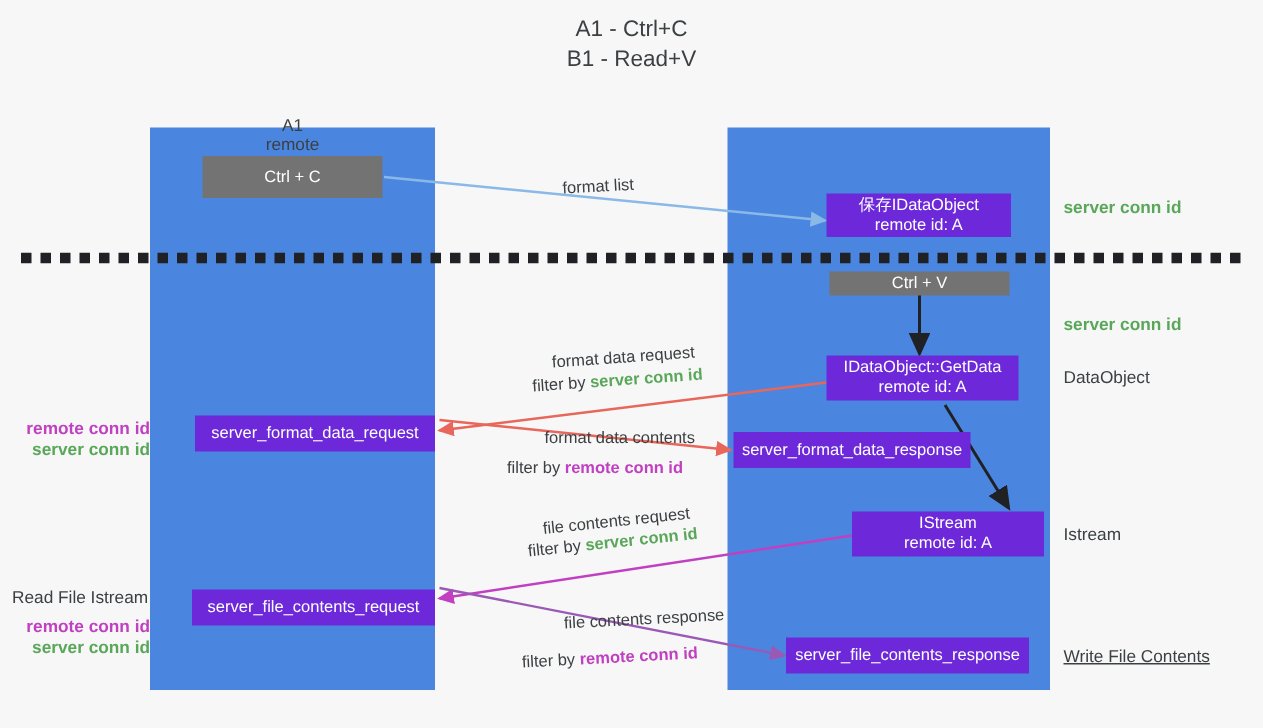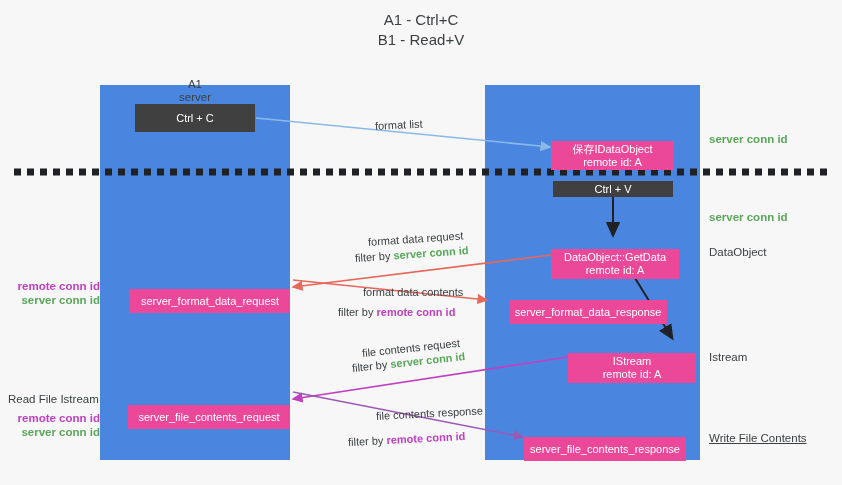--- a/index.html
+++ b/index.html
@@ -30,22 +30,22 @@
   .lane{position:absolute;background:#4a86e0;}
   #lane-a1{left:100px;top:85px;width:190px;height:375px;}
   #lane-b1{left:485px;top:85px;width:215px;height:375px;}
 
   
   .box{
     position:absolute;display:flex;align-items:center;justify-content:center;
     flex-direction:column;color:#ffffff;font-size:11px;line-height:13px;
     text-align:center;box-sizing:border-box;padding:3px 6px;
   }
-  .box.green{background:#404040;}
-  .box.orange{background:#ec4899;margin-top:12px;}
+  .box.green{background:#737373;}
+  .box.orange{background:#6d28d9;}
   .box .l2{display:block;}
 
   
   .side-label{
     position:absolute;font-size:11.5px;line-height:14px;color:#3c4043;
   }
   .conn-green{color:#5aa75a;font-weight:bold;}
   .conn-pink{color:#c13fc1;font-weight:bold;}
   .stack{position:absolute;font-size:11.5px;line-height:14px;}
 
@@ -66,21 +66,21 @@
   <div class="title">
     <div>A1 - Ctrl+C</div>
     <div>B1 - Read+V</div>
   </div>
 
   <div class="lane" id="lane-a1"></div>
   <div class="lane" id="lane-b1"></div>
 
   <div class="col-head" style="left:100px;top:58px;margin-top:20px;">
     <span>A1</span>
-    <span class="hl2">server</span>
+    <span class="hl2">remote</span>
   </div>
 
   <svg viewBox="0 0 842 485">
     <defs>
       <marker id="ar-blue" markerWidth="7" markerHeight="7" refX="6" refY="3.2" orient="auto">
         <path d="M0,0 L7,3.2 L0,6.4 z" fill="#8ab9e8"></path>
       </marker>
       <marker id="ar-red" markerWidth="7" markerHeight="7" refX="6" refY="3.2" orient="auto">
         <path d="M0,0 L7,3.2 L0,6.4 z" fill="#e8665a"></path>
       </marker>
@@ -119,29 +119,29 @@
   <div class="box orange" style="left:551px;top:129px;width:123px;height:29px;">
     <span>保存IDataObject</span>
     <span class="l2">remote id: A</span>
   </div>
 
   <div class="box green" style="left:553px;top:181px;width:120px;height:16px;">
     <span>Ctrl + V</span>
   </div>
 
   <div class="box orange" style="left:551px;top:237px;width:128px;height:30px;">
-    <span>DataObject::GetData</span>
+    <span>IDataObject::GetData</span>
     <span class="l2">remote id: A</span>
   </div>
 
   <div class="box orange" style="left:130px;top:277px;width:160px;height:24px;text-align:center;">
     <span>server_format_data_request</span>
   </div>
 
-  <div class="box orange" style="left:509px;top:288px;width:158px;height:24px;">
+  <div class="box orange" style="left:489px;top:288px;width:158px;height:24px;">
     <span>server_format_data_response</span>
   </div>
 
   <div class="box orange" style="left:568px;top:341px;width:128px;height:30px;">
     <span>IStream</span>
     <span class="l2">remote id: A</span>
   </div>
 
   <div class="box orange" style="left:128px;top:393px;width:162px;height:24px;">
     <span>server_file_contents_request</span>

